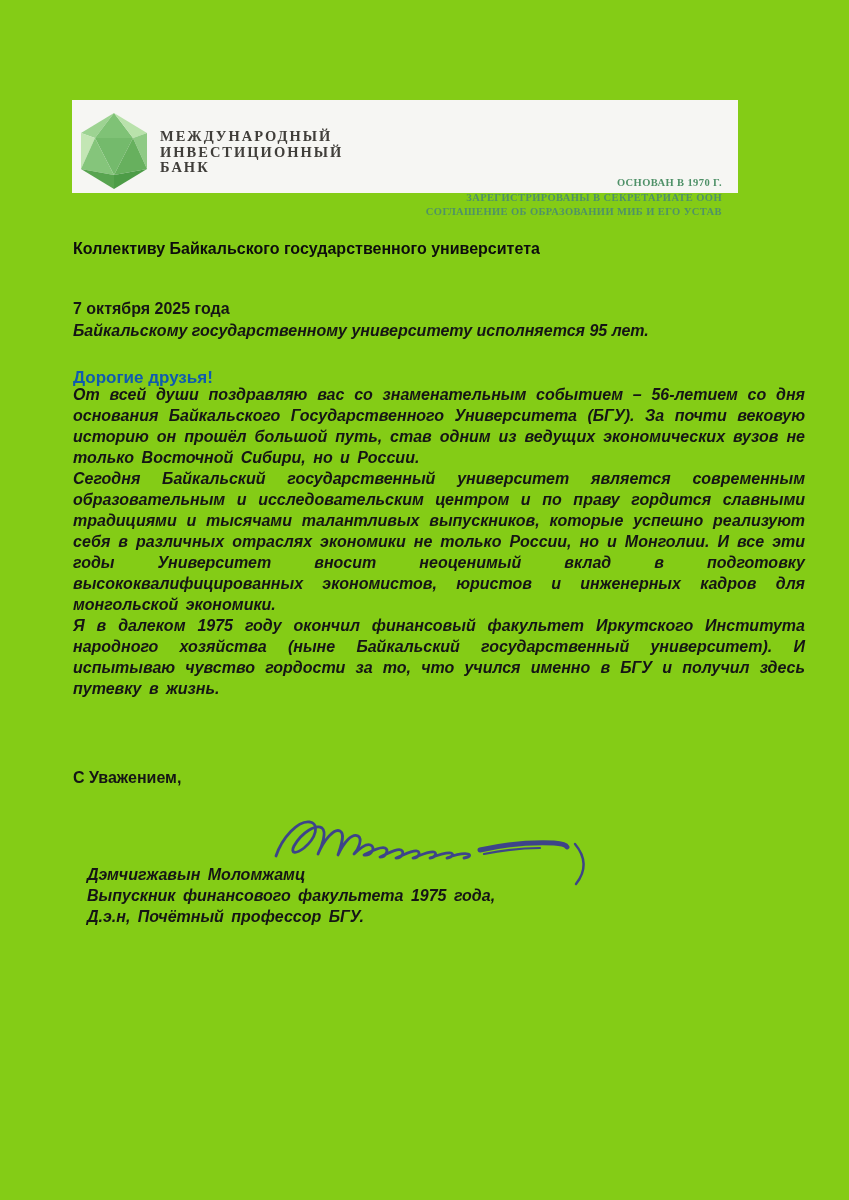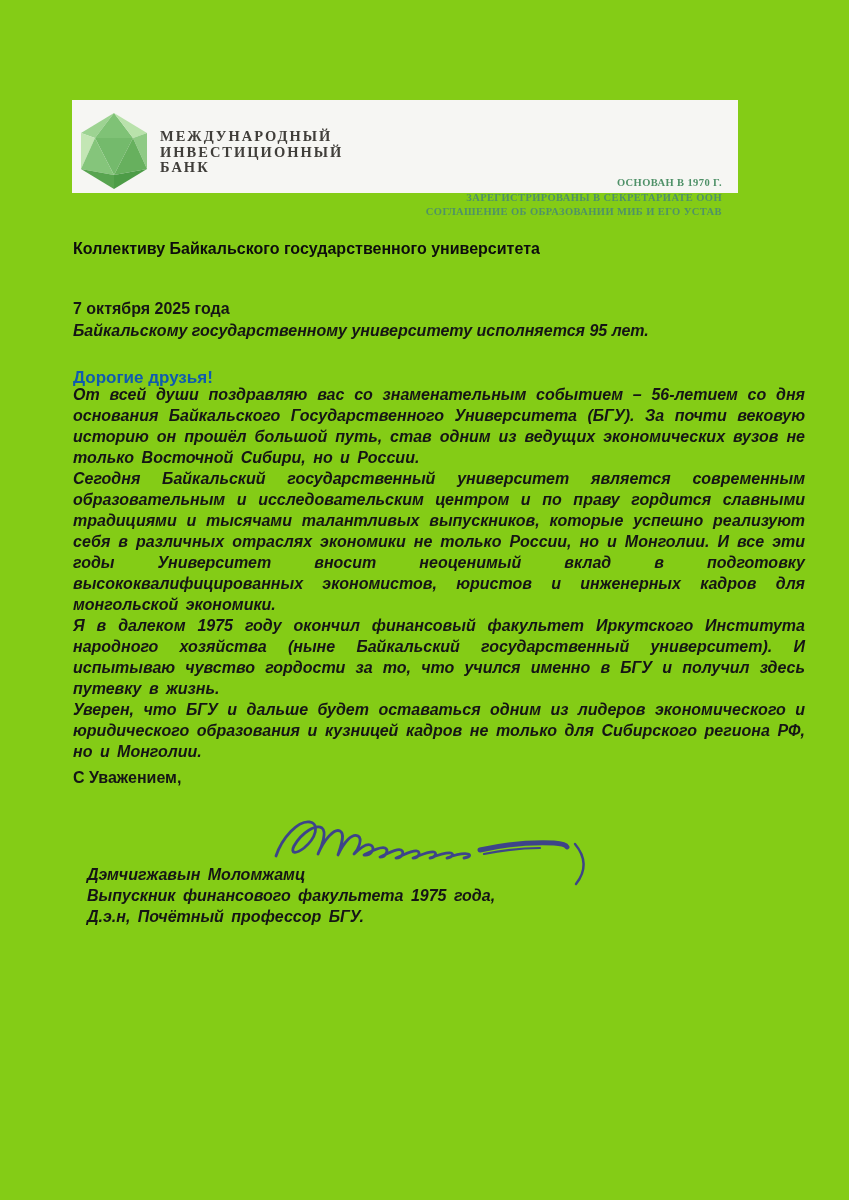--- a/index.html
+++ b/index.html
@@ -107,21 +107,20 @@
 
   <div class="date-line">7 октября 2025 года</div>
   <div class="occasion">Байкальскому государственному университету исполняется 95 лет.</div>
 
   <div class="greeting" id="greeting" style="color: rgb(15, 90, 176);">Дорогие друзья!</div>
 
   <div class="body-block">
     <p>От всей души поздравляю вас со знаменательным событием – 56-летием со дня основания Байкальского Государственного Университета (БГУ). За почти вековую историю он прошёл большой путь, став одним из ведущих экономических вузов не только Восточной Сибири, но и России.</p>
     <p>Сегодня Байкальский государственный университет является современным образовательным и исследовательским центром и по праву гордится славными традициями и тысячами талантливых выпускников, которые успешно реализуют себя в различных отраслях экономики не только России, но и Монголии. И все эти годы Университет вносит неоценимый вклад в подготовку высококвалифицированных экономистов, юристов и инженерных кадров для монгольской экономики.</p>
     <p>Я в далеком 1975 году окончил финансовый факультет Иркутского Института народного хозяйства (ныне Байкальский государственный университет). И испытываю чувство гордости за то, что учился именно в БГУ и получил здесь путевку в жизнь.</p>
-    <p>Уверен, что БГУ и дальше будет оставаться одним из лидеров экономического и юридического образования и кузницей кадров не только для Сибирского региона РФ, но и Монголии.</p>
   </div>
 
 
   <div class="closing">С Уважением,</div>
 
   <div class="signature-wrap">
     <svg viewBox="0 0 335 82" width="335" height="82">
       <g fill="none" stroke="#3d4489" stroke-linecap="round" stroke-linejoin="round">
         <path stroke-width="2.8" d="M4,50 C10,32 26,14 38,16 C48,18 44,32 32,42 C24,48 18,48 22,40 C30,26 44,18 50,22 C55,26 50,40 46,48 C52,34 62,22 68,25 C74,28 68,42 66,49 C72,36 80,27 86,30 C91,33 86,44 82,48 C88,42 96,36 100,40 C103,44 98,50 92,49 C98,46 108,40 113,42 C117,44 114,51 108,51 C116,48 124,42 129,44 C133,46 130,52 124,52 C132,49 140,44 145,45 C149,46 147,52 141,52 C149,49 157,45 162,46 C165,47 164,51 158,52 C166,49 174,46 179,47 C182,48 181,51 175,52 C183,49 191,47 196,48 C199,49 198,51 192,52"></path>
         <path stroke-width="5" d="M208,44 C230,39 258,36 282,37 C290,37.5 294,39 295,41"></path>

